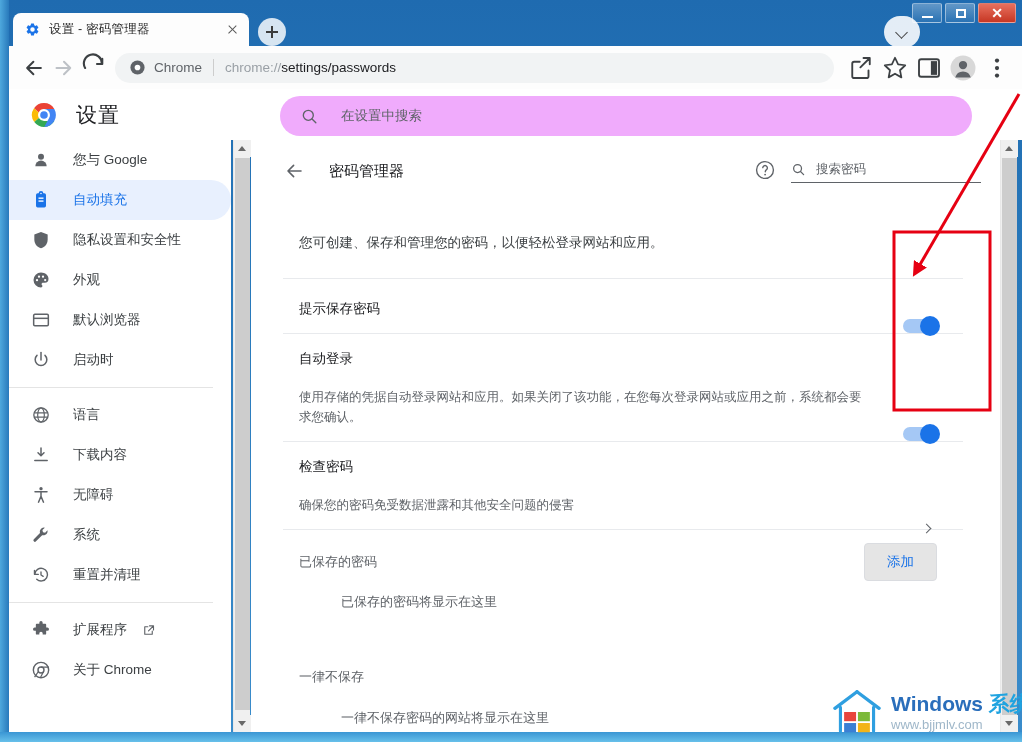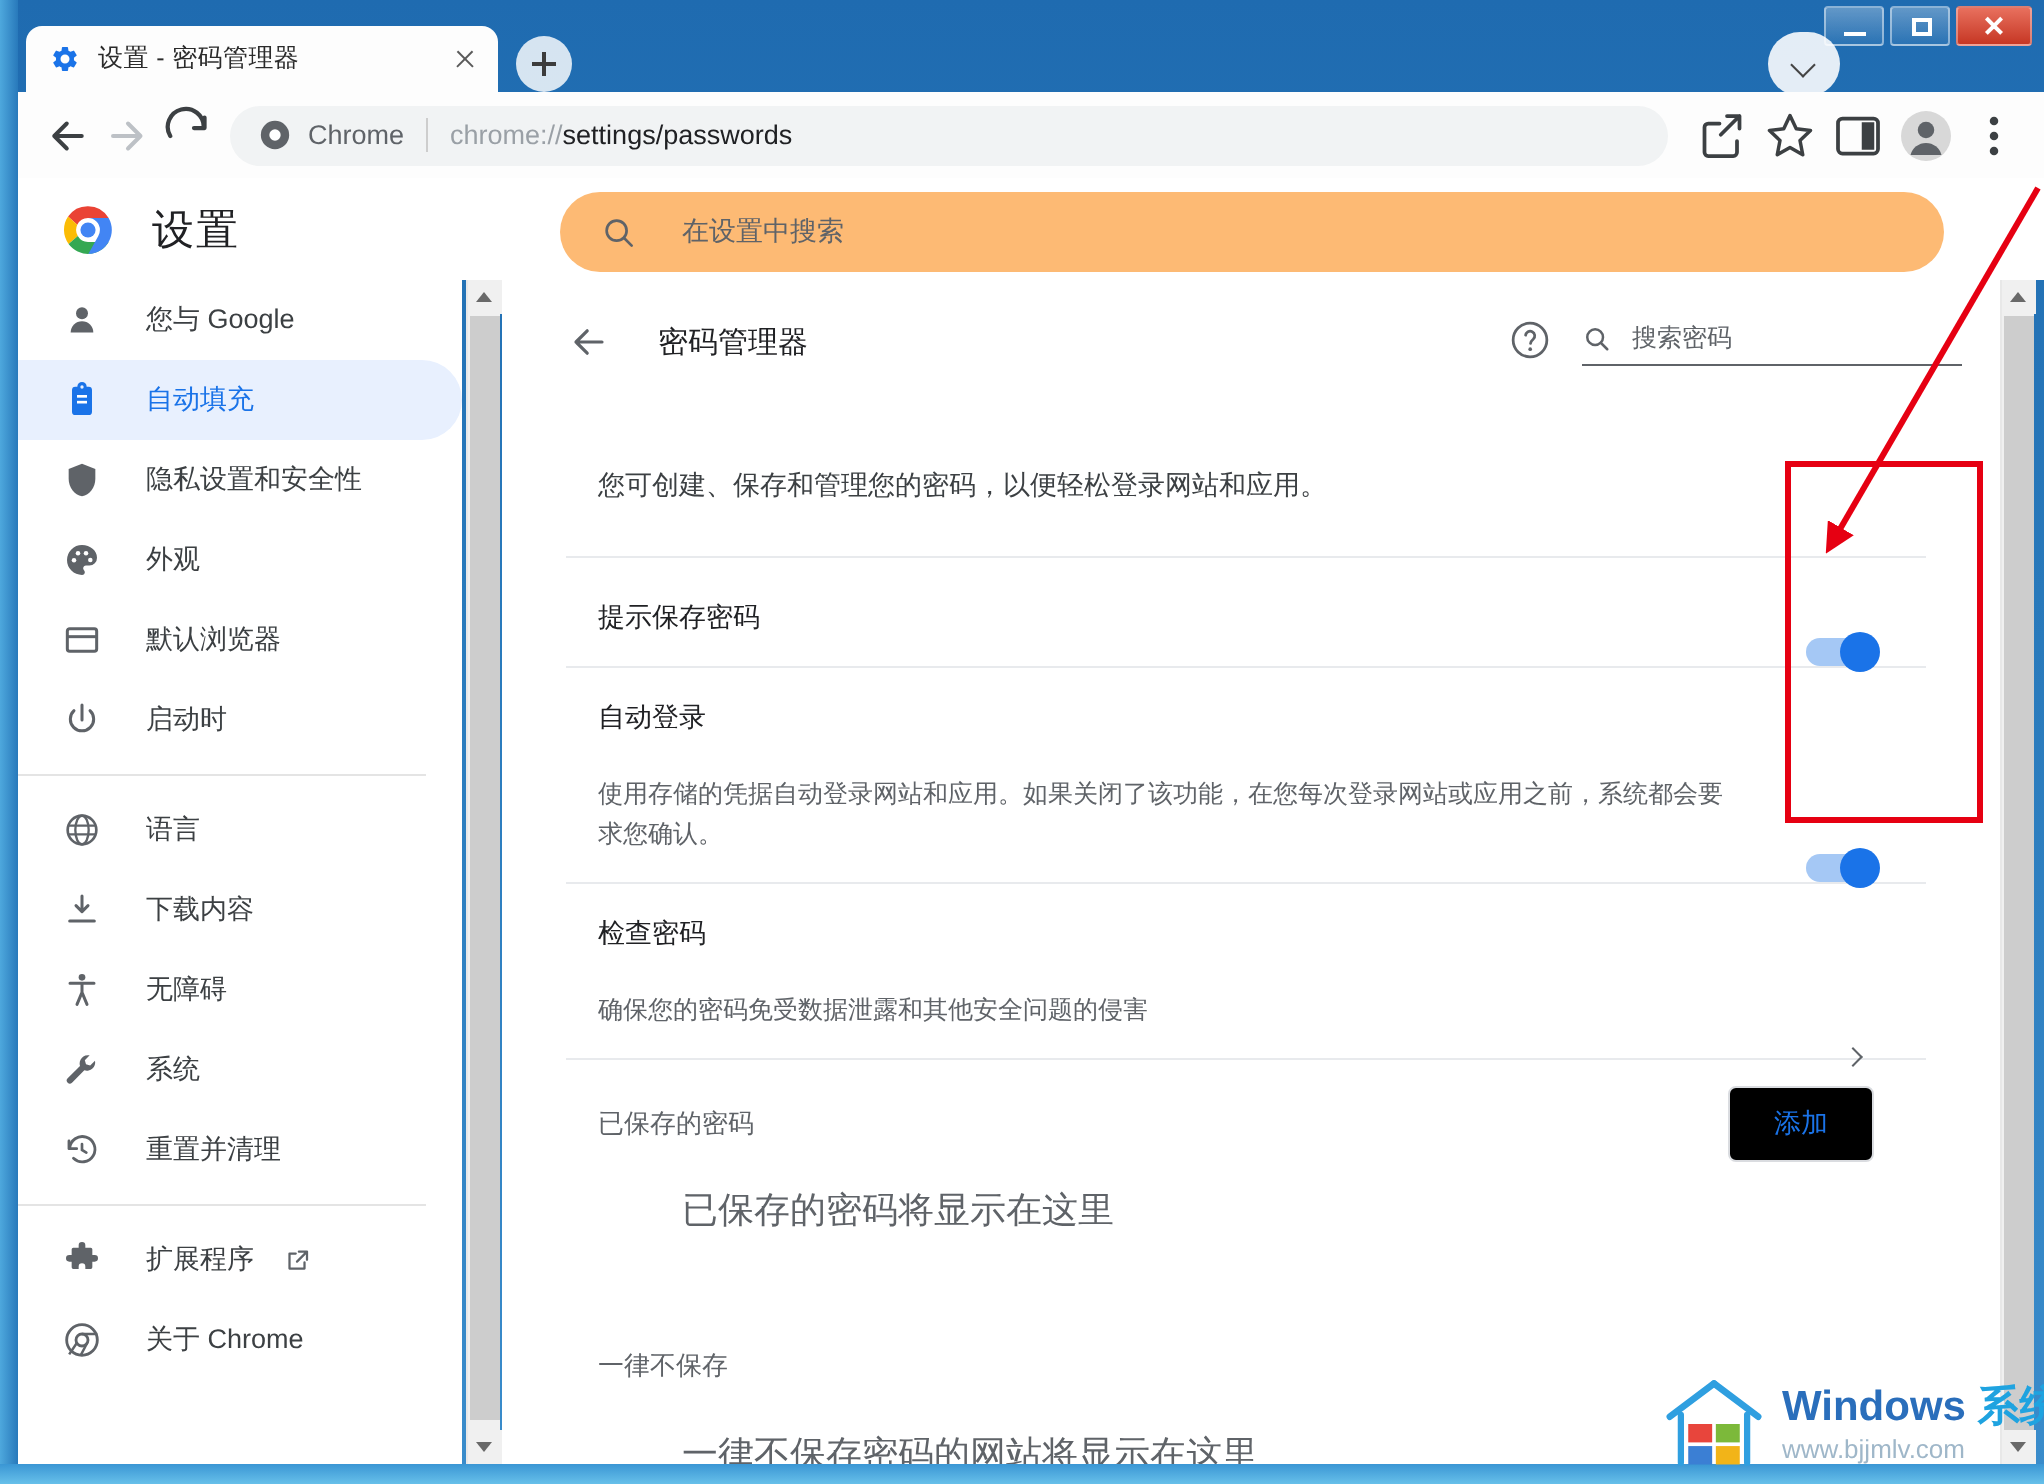--- a/index.html
+++ b/index.html
@@ -102,21 +102,21 @@
 
   
   #settings-top {
     position:absolute; left:9px; top:89px; width:1013px; height:51px;
     background:#fff; display:flex; align-items:center;
   }
   .chrome-logo-big { width:26px; height:26px; margin-left:22px; flex:none; }
   .settings-title { font-size:21px; color:#202124; margin-left:19px; letter-spacing:1px; }
   .settings-search {
     position:absolute; left:271px; top:7px; width:692px; height:40px;
-    background:#fdba74; border-radius:20px; display:flex; align-items:center; padding:0 20px;
+    background:#f0abfc; border-radius:20px; display:flex; align-items:center; padding:0 20px;
     cursor:text;
   }
   .settings-search .ph { font-size:13.5px; color:#5f6368; margin-left:22px; }
 
   
   #sidebar {
     position:absolute; left:9px; top:140px; width:222px; height:592px;
     background:#fff; overflow:hidden;
   }
   .nav-item {
@@ -190,25 +190,25 @@
     transform:rotate(-45deg);
   }
 
   .section-head {
     display:flex; align-items:center; padding:0 0 0 16px; height:64px;
     border-top:1px solid #e8eaed;
   }
   .section-head.noline { border-top:none; }
   .section-label { flex:1; font-size:13px; color:#5f6368; }
   .add-btn {
-    border:1px solid #dadce0; border-radius:4px; background:#000000;
+    border:1px solid #dadce0; border-radius:4px; background:#e5e5e5;
     color:#1a73e8; font-size:13.5px; padding:9px 22px; cursor:pointer;
     margin-right:26px; font-family:"Liberation Sans", sans-serif;
   }
-  .empty-note { font-size:18px; color:#5f6368; padding:0 0 34px 58px; }
+  .empty-note { font-size:13px; color:#5f6368; padding:0 0 34px 58px; }
 
   
   #main-scroll {
     position:absolute; left:1000px; top:140px; width:17px; height:592px;
     background:#f0f0f0; border-left:1px solid #e8e8e8;
   }
   #main-scroll .sb-thumb { height:568px; top:18px; }
 
   
   #annotation { position:absolute; left:0; top:0; width:1022px; height:742px;

